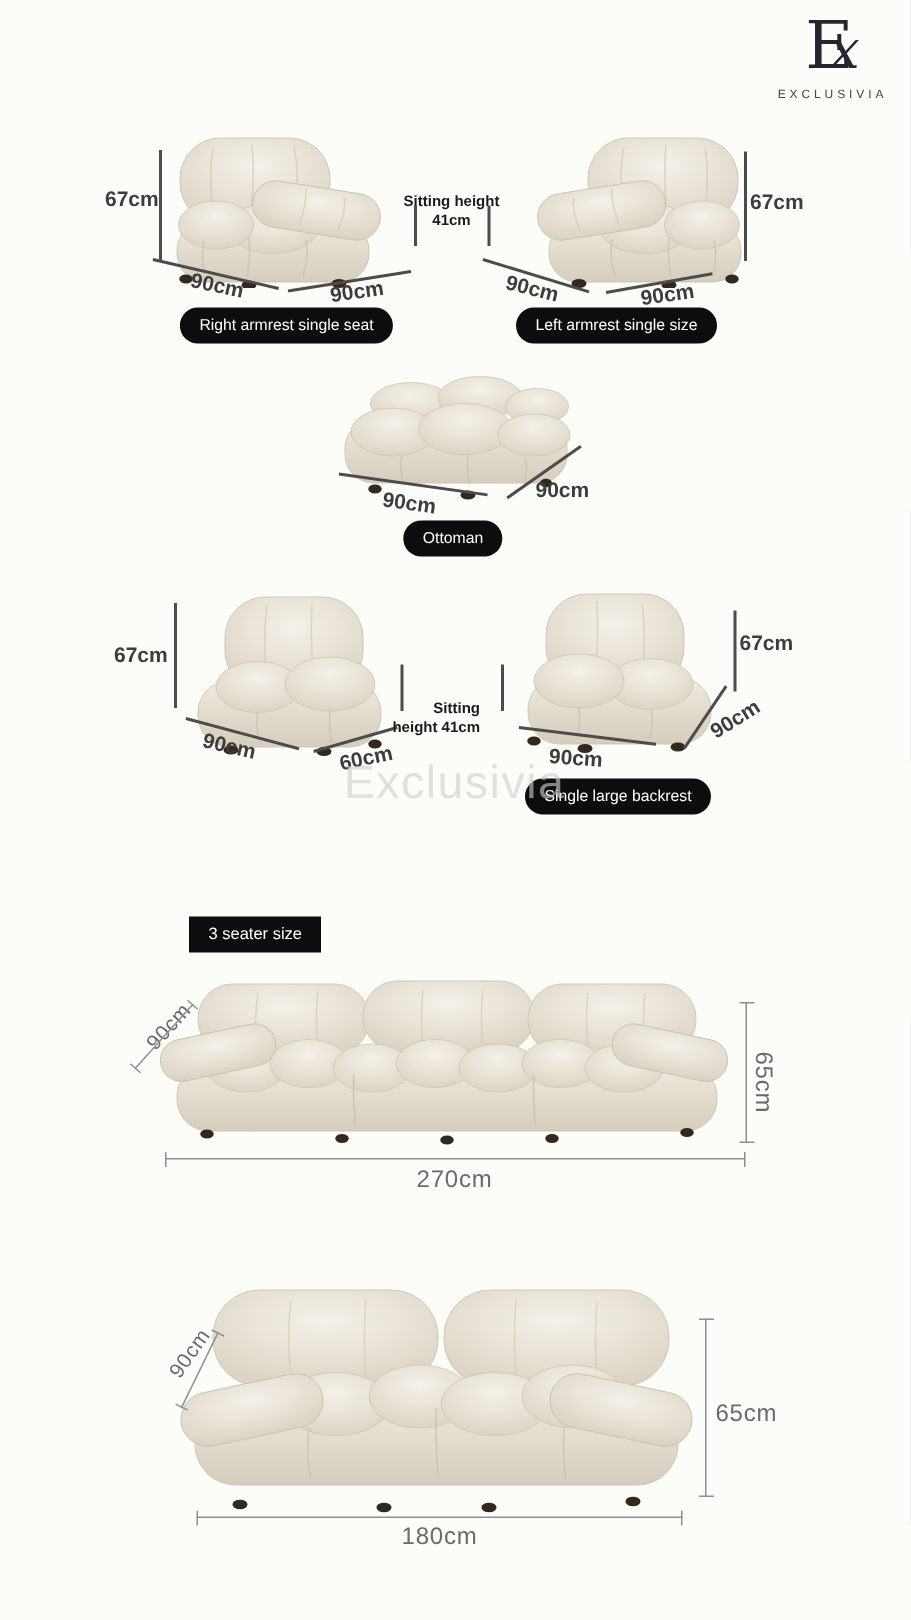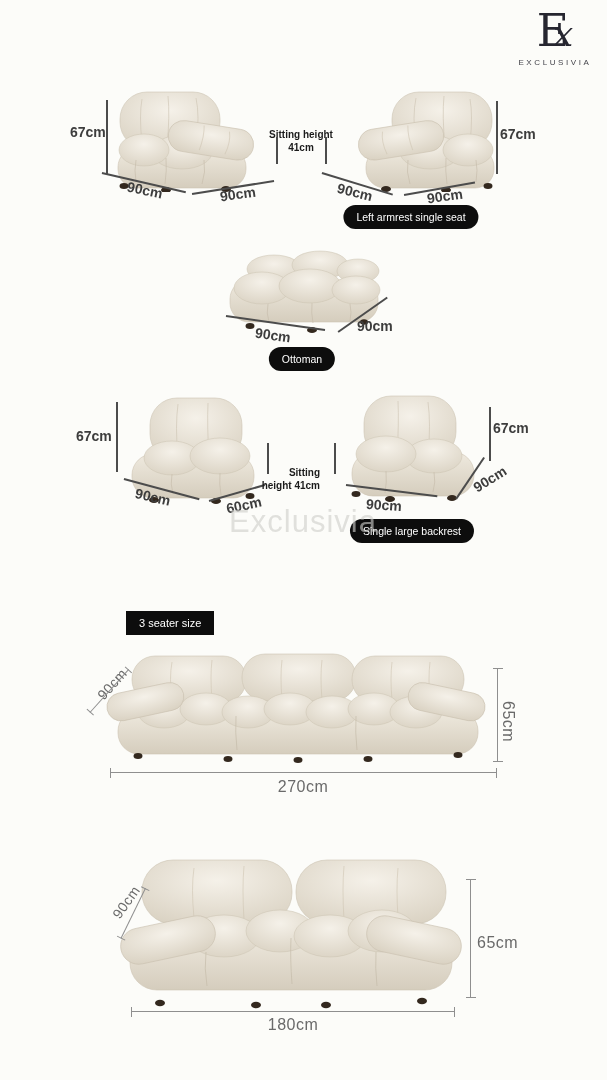--- a/index.html
+++ b/index.html
@@ -89,20 +89,21 @@
       <ellipse cx="36" cy="101" rx="5" ry="3" fill="#33281e"></ellipse>
       <ellipse cx="96" cy="102" rx="5" ry="3" fill="#33281e"></ellipse>
       <ellipse cx="138" cy="98" rx="4.5" ry="3" fill="#33281e"></ellipse>
     </svg>
   </div>
 
   <div class="ln d" style="left:102px; top:172px; width:86px; transform:rotate(13deg);"></div>
   <div class="ln d" style="left:192px; top:193px; width:83px; transform:rotate(-9deg);"></div>
   <div class="dim" style="left:127px; top:182px; transform:rotate(12deg);">90cm</div>
   <div class="dim" style="left:220px; top:186px; transform:rotate(-8deg);">90cm</div>
+  <div class="pill" style="left:191px; top:205px;">Right armrest single seat</div>
 
   <div class="sith" style="left:258px; top:103px; width:86px;">
     <div>Sitting height</div>
     <div>41cm</div>
   </div>
   <div class="ln v" style="left:276px; top:137px; height:27px;"></div>
   <div class="ln v" style="left:325px; top:137px; height:27px;"></div>
 
   <div class="photo" style="left:350px; top:88px; width:152px; height:104px;">
     <svg viewBox="0 0 152 104">
@@ -121,21 +122,21 @@
       <ellipse cx="138" cy="98" rx="4.5" ry="3" fill="#33281e"></ellipse>
     </svg>
   </div>
 
   <div class="ln v" style="left:496px; top:101px; height:73px;"></div>
   <div class="dim big" style="left:500px; top:126px;">67cm</div>
   <div class="ln d" style="left:322px; top:172px; width:74px; transform:rotate(17deg);"></div>
   <div class="ln d" style="left:404px; top:194px; width:72px; transform:rotate(-10deg);"></div>
   <div class="dim" style="left:337px; top:184px; transform:rotate(14deg);">90cm</div>
   <div class="dim" style="left:427px; top:188px; transform:rotate(-8deg);">90cm</div>
-  <div class="pill" style="left:411px; top:205px;">Left armrest single seat</div>
+  <div class="pill" style="left:411px; top:205px;">Left armrest single size</div>
 
   <div class="photo" style="left:208px; top:246px; width:186px; height:90px;">
     <svg viewBox="0 0 186 90">
       <rect x="22" y="34" width="148" height="42" rx="19" fill="url(#gCream)" stroke="#ccc3b1" stroke-width="0.6"></rect>
       <ellipse cx="66" cy="23" rx="27" ry="14" fill="url(#gPuff)" stroke="#cbc2b0" stroke-width="0.5"></ellipse>
       <ellipse cx="112" cy="19" rx="28" ry="14" fill="url(#gPuff)" stroke="#cbc2b0" stroke-width="0.5"></ellipse>
       <ellipse cx="150" cy="25" rx="21" ry="12" fill="url(#gPuff)" stroke="#cbc2b0" stroke-width="0.5"></ellipse>
       <ellipse cx="54" cy="42" rx="28" ry="16" fill="url(#gPuff)" stroke="#cbc2b0" stroke-width="0.5"></ellipse>
       <ellipse cx="102" cy="40" rx="31" ry="17" fill="url(#gPuff)" stroke="#cbc2b0" stroke-width="0.5"></ellipse>
       <ellipse cx="148" cy="44" rx="24" ry="14" fill="url(#gPuff)" stroke="#cbc2b0" stroke-width="0.5"></ellipse>

